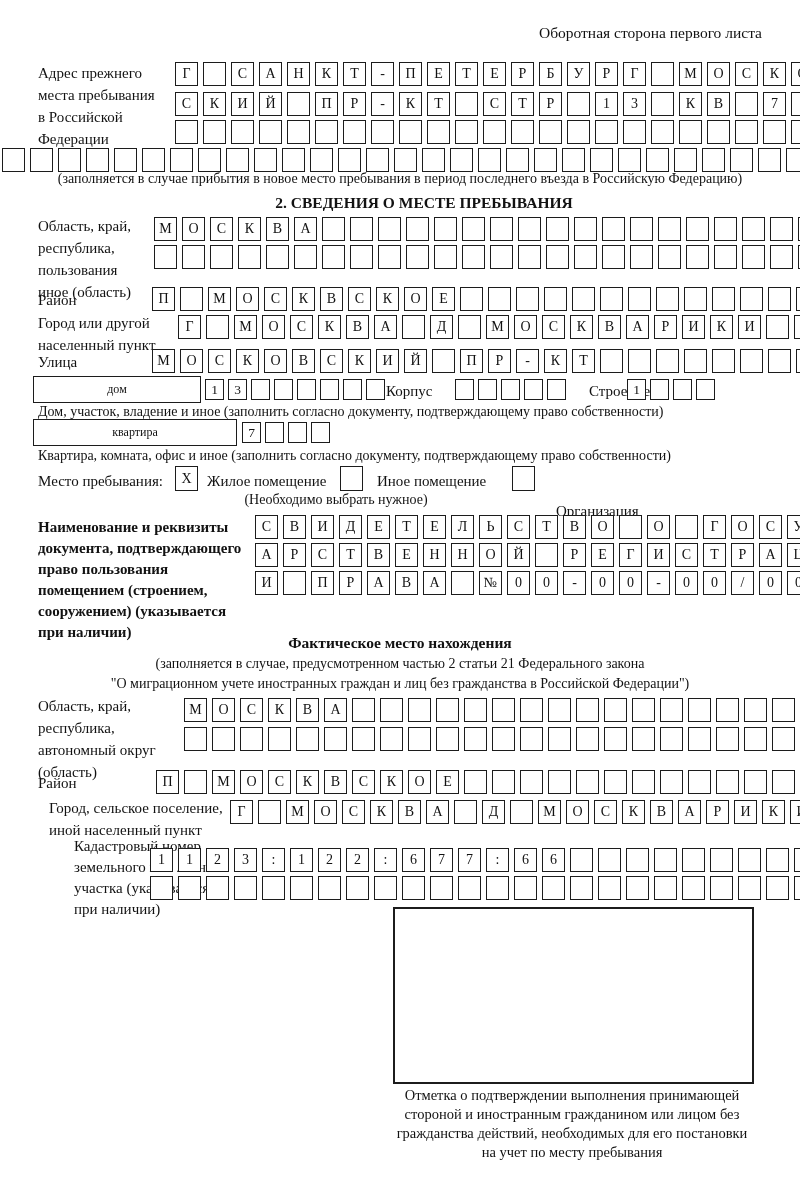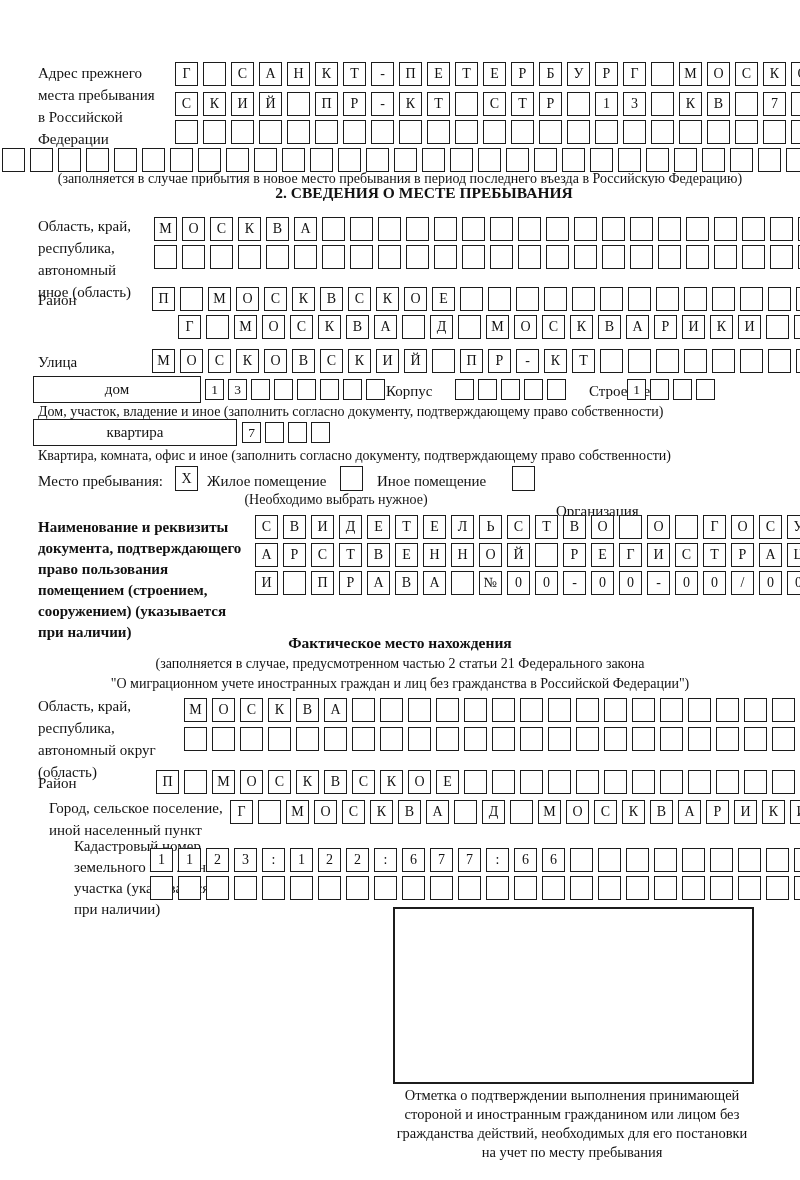--- a/index.html
+++ b/index.html
@@ -11,33 +11,34 @@
   .cellrow{position:absolute;display:flex;gap:5px;}
   .cellrow .cell{flex:0 0 21px;width:21px;height:22px;border:1.5px solid #1c1c1c;
         display:flex;align-items:center;justify-content:center;
         font-size:14px;line-height:1;background:#fff;box-sizing:content-box;}
   .cellrow.small{gap:4px;}
   .cellrow.small .cell{flex:0 0 17px;width:17px;height:19px;font-size:13.5px;}
   .caption{position:absolute;font-size:14px;white-space:nowrap;}
   .centered{left:0;right:0;text-align:center;}
   .title{position:absolute;left:0;right:0;text-align:center;font-weight:bold;font-size:15.5px;white-space:nowrap;}
   .widebox{position:absolute;border:1.5px solid #1c1c1c;display:flex;align-items:center;
-        justify-content:center;font-size:15px;background:#fff;}
+        justify-content:center;font-size:12px;background:#fff;}
   .checkbox{position:absolute;width:21px;height:23px;border:1.5px solid #1c1c1c;
         display:flex;align-items:center;justify-content:center;font-size:14px;background:#fff;}
   .stampbox{position:absolute;left:393px;top:907px;width:357px;height:173px;border:2px solid #1c1c1c;background:#fff;}
   .stampcap{position:absolute;left:332px;top:1086px;width:480px;text-align:center;
         font-size:14.5px;line-height:19px;}
   .stampcap .line{white-space:nowrap;}
 </style>
 </head>
 <body>
 
 <div class="page">
 
+  <div class="hnote">Оборотная сторона первого листа</div>
 
   <div class="label" style="left:38px;top:62px;">
       <div class="line">Адрес прежнего</div>
       <div class="line">места пребывания</div>
       <div class="line">в Российской</div>
       <div class="line">Федерации</div>
     </div>
   <div class="cellrow" style="left:175px;top:62px;">
       <span class="cell">Г</span>
       <span class="cell"></span>
@@ -139,26 +140,26 @@
       <span class="cell"></span>
       <span class="cell"></span>
       <span class="cell"></span>
       <span class="cell"></span>
       <span class="cell"></span>
       <span class="cell"></span>
       <span class="cell"></span>
     </div>
   <div class="caption centered" style="top:171px;">(заполняется в случае прибытия в новое место пребывания в период последнего въезда в Российскую Федерацию)</div>
 
-  <div class="title" style="top:184px;padding-left:48px;">2. СВЕДЕНИЯ О МЕСТЕ ПРЕБЫВАНИЯ</div>
+  <div class="title" style="top:194px;padding-left:48px;">2. СВЕДЕНИЯ О МЕСТЕ ПРЕБЫВАНИЯ</div>
 
   <div class="label" style="left:38px;top:215px;">
       <div class="line">Область, край,</div>
       <div class="line">республика,</div>
-      <div class="line">автономный</div>
+      <div class="line">пользования</div>
       <div class="line">иное (область)</div>
     </div>
   <div class="cellrow" style="left:154px;top:217px;">
       <span class="cell">М</span>
       <span class="cell">О</span>
       <span class="cell">С</span>
       <span class="cell">К</span>
       <span class="cell">В</span>
       <span class="cell">А</span>
       <span class="cell"></span>
@@ -228,20 +229,24 @@
       <span class="cell"></span>
       <span class="cell"></span>
       <span class="cell"></span>
       <span class="cell"></span>
       <span class="cell"></span>
       <span class="cell"></span>
       <span class="cell"></span>
       <span class="cell"></span>
     </div>
 
+  <div class="label" style="left:38px;top:312px;">
+      <div class="line">Город или другой</div>
+      <div class="line">населенный пункт</div>
+    </div>
   <div class="cellrow" style="left:178px;top:315px;">
       <span class="cell">Г</span>
       <span class="cell"></span>
       <span class="cell">М</span>
       <span class="cell">О</span>
       <span class="cell">С</span>
       <span class="cell">К</span>
       <span class="cell">В</span>
       <span class="cell">А</span>
       <span class="cell"></span>

